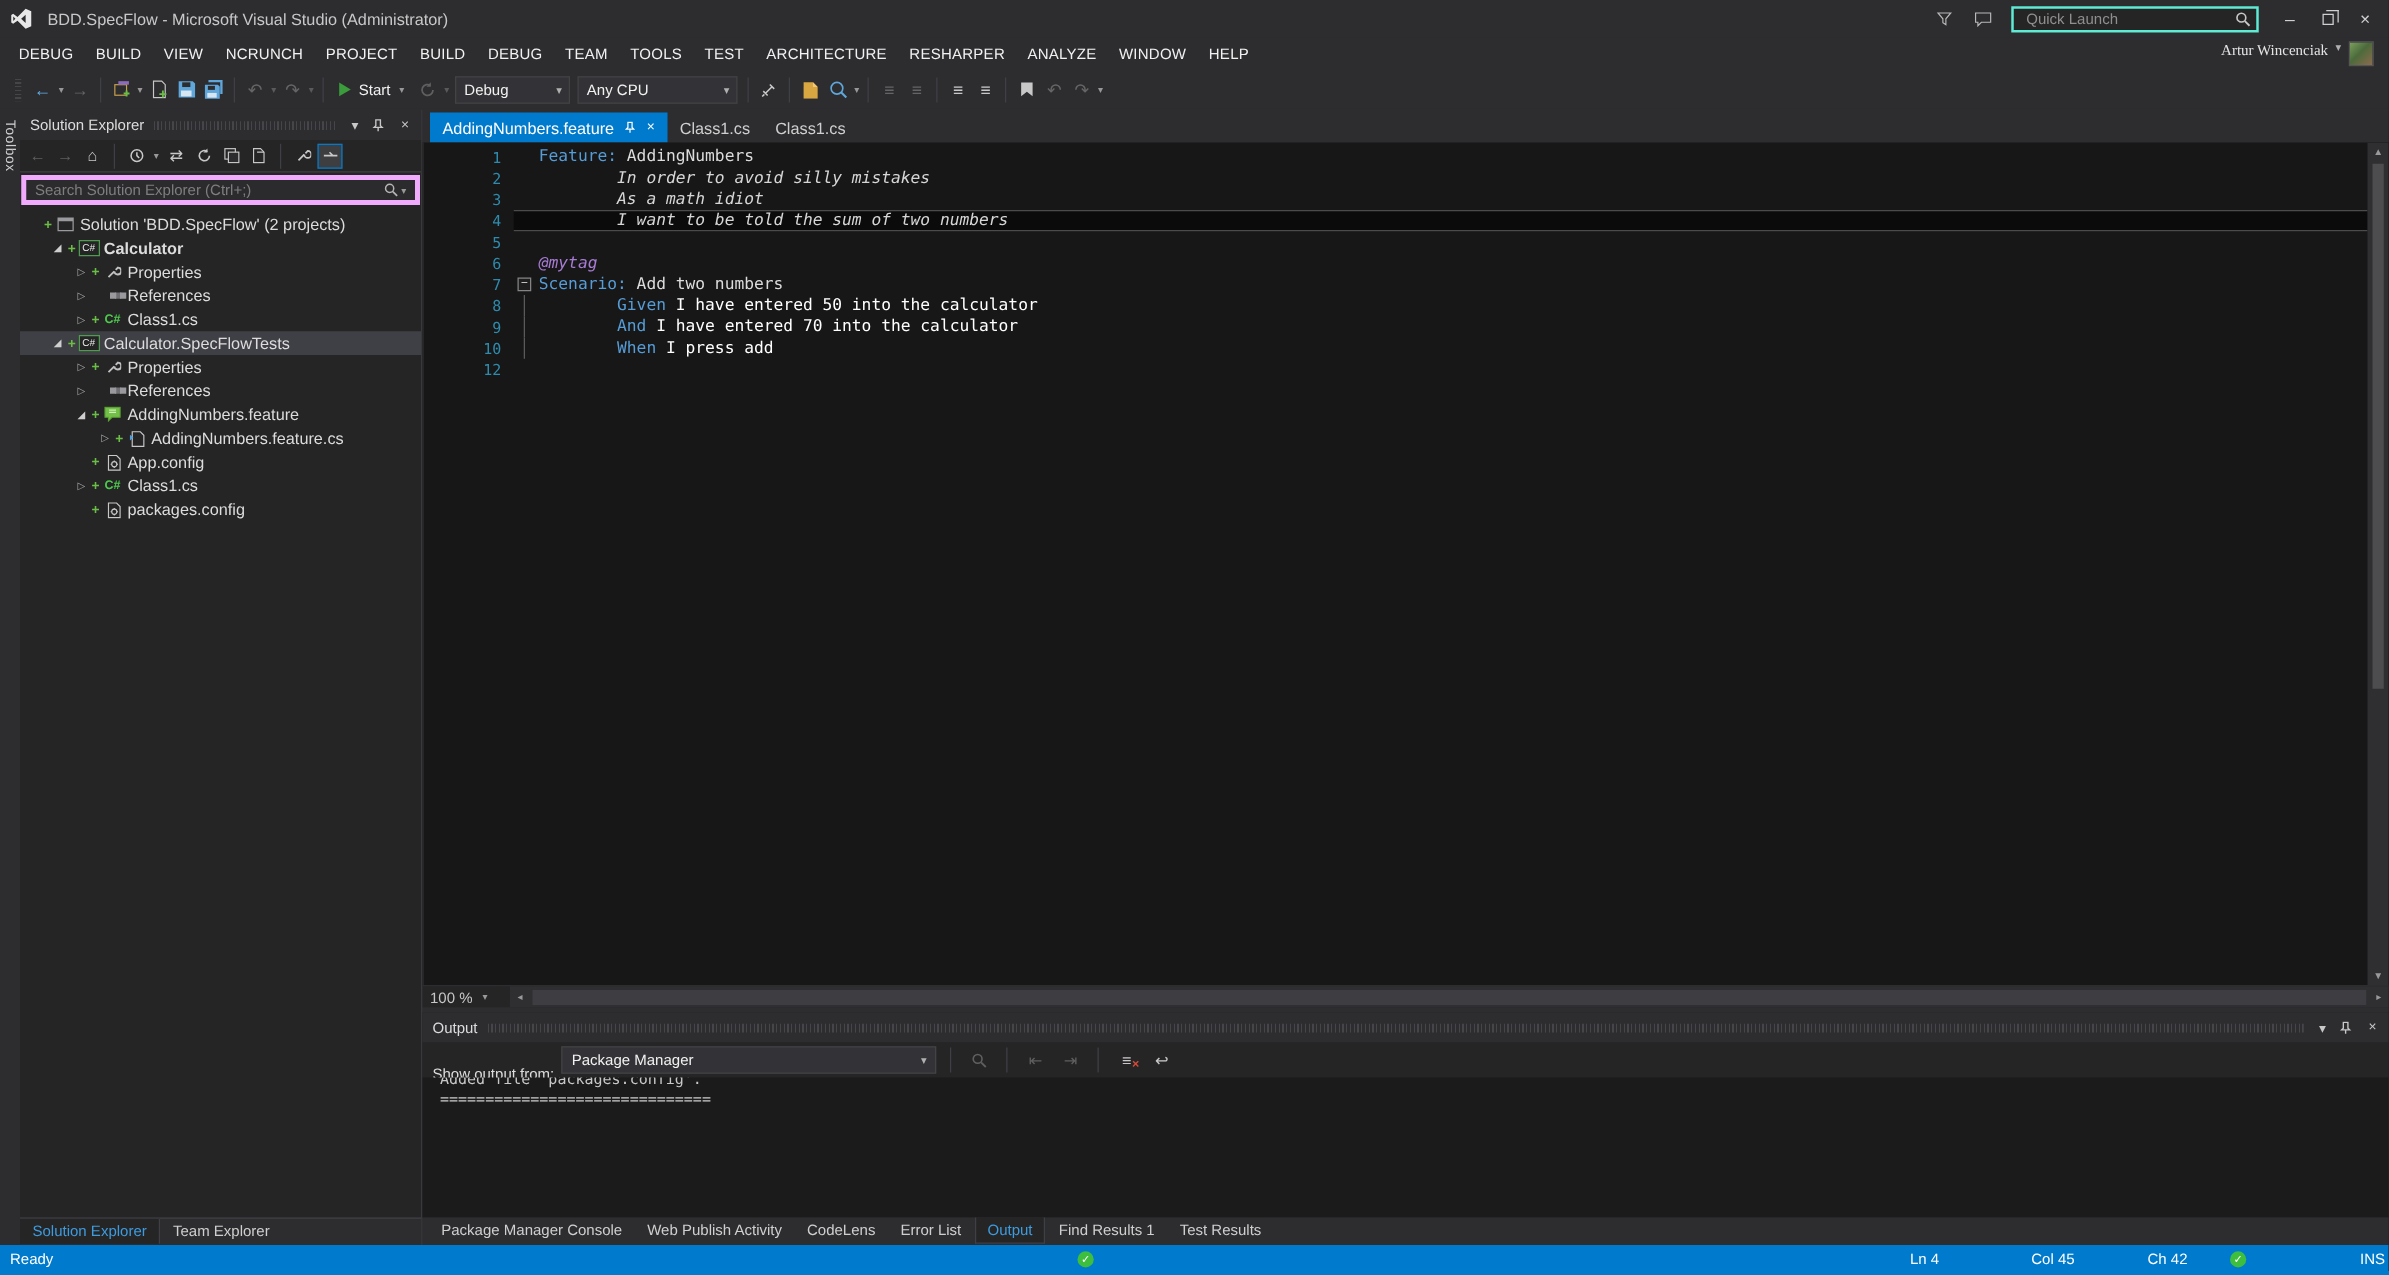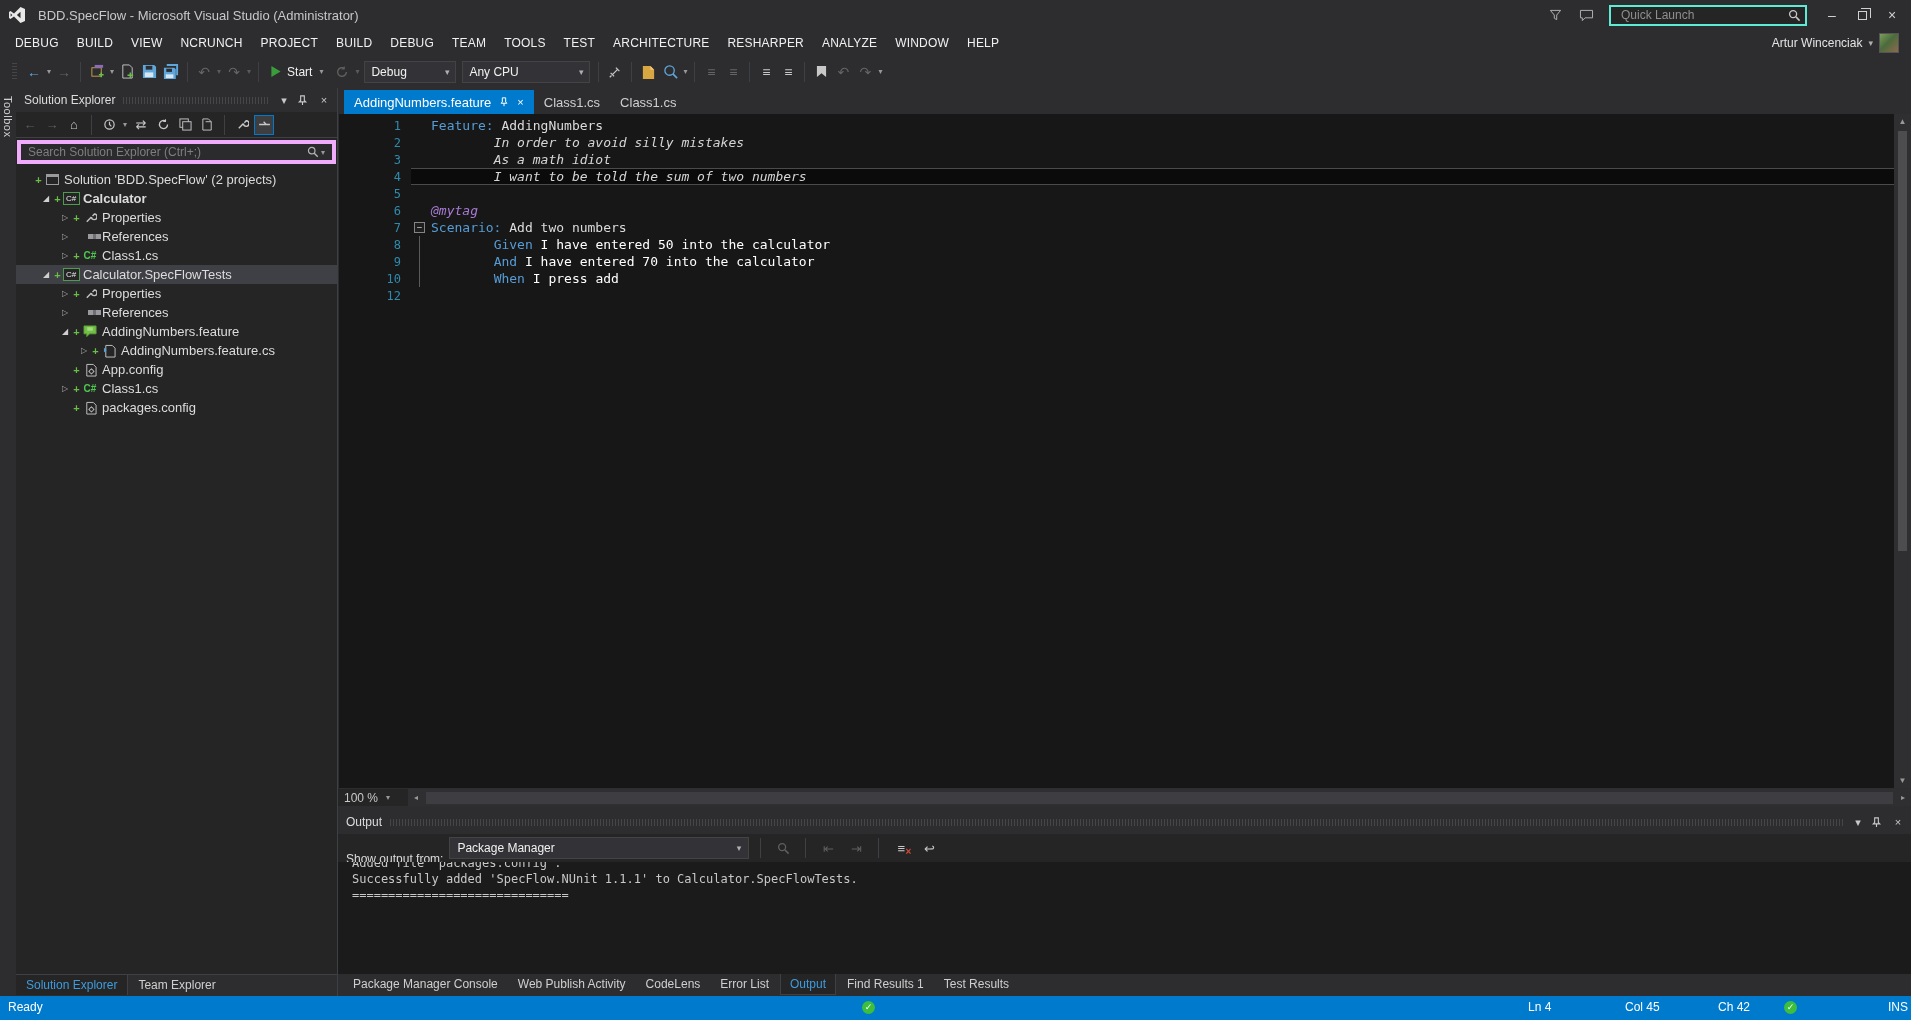--- a/index.html
+++ b/index.html
@@ -18,21 +18,21 @@
   .quick-launch input{flex:1;background:transparent;border:none;outline:none;color:#CFCFCF;font-size:12px;font-family:"Liberation Sans",sans-serif;min-width:0;}
   .quick-launch input::placeholder{color:#8F8F8F;}
   .winbtns{display:flex;align-items:center;}
   .winbtn{width:30px;height:24px;display:flex;align-items:center;justify-content:center;color:#D0D0D0;font-size:14px;}
   .restore-box{width:9px;height:9px;border:1px solid #D0D0D0;position:relative;}
   .restore-box:before{content:"";position:absolute;left:2px;top:-4px;width:9px;height:9px;border:1px solid #D0D0D0;border-bottom:none;border-left:none;}
 
   
   .menubar{height:26px;display:flex;align-items:center;padding:0 6px;background:#2D2D30;}
   .menu-item{padding:4px 9px;font-size:12px;color:#F1F1F1;letter-spacing:.2px;}
-  .menubar-right{margin-left:auto;display:flex;align-items:center;gap:6px;padding-right:6px;}
+  .menubar-right{margin-left:auto;display:flex;align-items:flex-start;gap:6px;padding-right:6px;font-family:Liberation Serif, serif;}
   .user-name{font-size:12px;color:#E4E4E4;}
   .caret{font-size:9px;color:#B0B0B0;}
   .avatar{width:20px;height:20px;background:linear-gradient(135deg,#7B9E5C 0%,#4C6B3C 45%,#8C6B4F 100%);border:1px solid #555;}
 
   
   .toolbar{height:32px;display:flex;align-items:center;background:#2D2D30;padding:0 4px;border-bottom:1px solid #2D2D30;}
   .grip{width:5px;height:18px;margin:0 6px 0 8px;background:repeating-linear-gradient(#505054 0 1px,transparent 1px 3px);opacity:.7;}
   .tbtn{height:24px;min-width:22px;display:flex;align-items:center;justify-content:center;padding:0 2px;color:#C8C8C8;font-size:14px;}
   .tbtn.blue{color:#61A9DF;}
   .tbtn.gray{color:#656565;}
@@ -662,21 +662,20 @@
           <span class="oicon gray">⇥</span>
           <span class="tsep"></span>
           <span class="oicon">
             <span>≡</span>
             <span class="redx">×</span>
           </span>
           <span class="oicon">↩</span>
         </div>
         <div class="out-text" id="output-lines">
             <div class="out-line clipped">Added file 'packages.config'.</div>
-            <div class="out-line">Successfully added 'SpecFlow.NUnit 1.1.1' to Calculator.SpecFlowTests.</div>
             <div class="out-line">==============================</div>
           </div>
       </div>
 
       <div class="bottomtabs" id="bottom-tabs">
           <span class="btab">Package Manager Console</span>
           <span class="btab">Web Publish Activity</span>
           <span class="btab">CodeLens</span>
           <span class="btab">Error List</span>
           <span class="btab active">Output</span>

